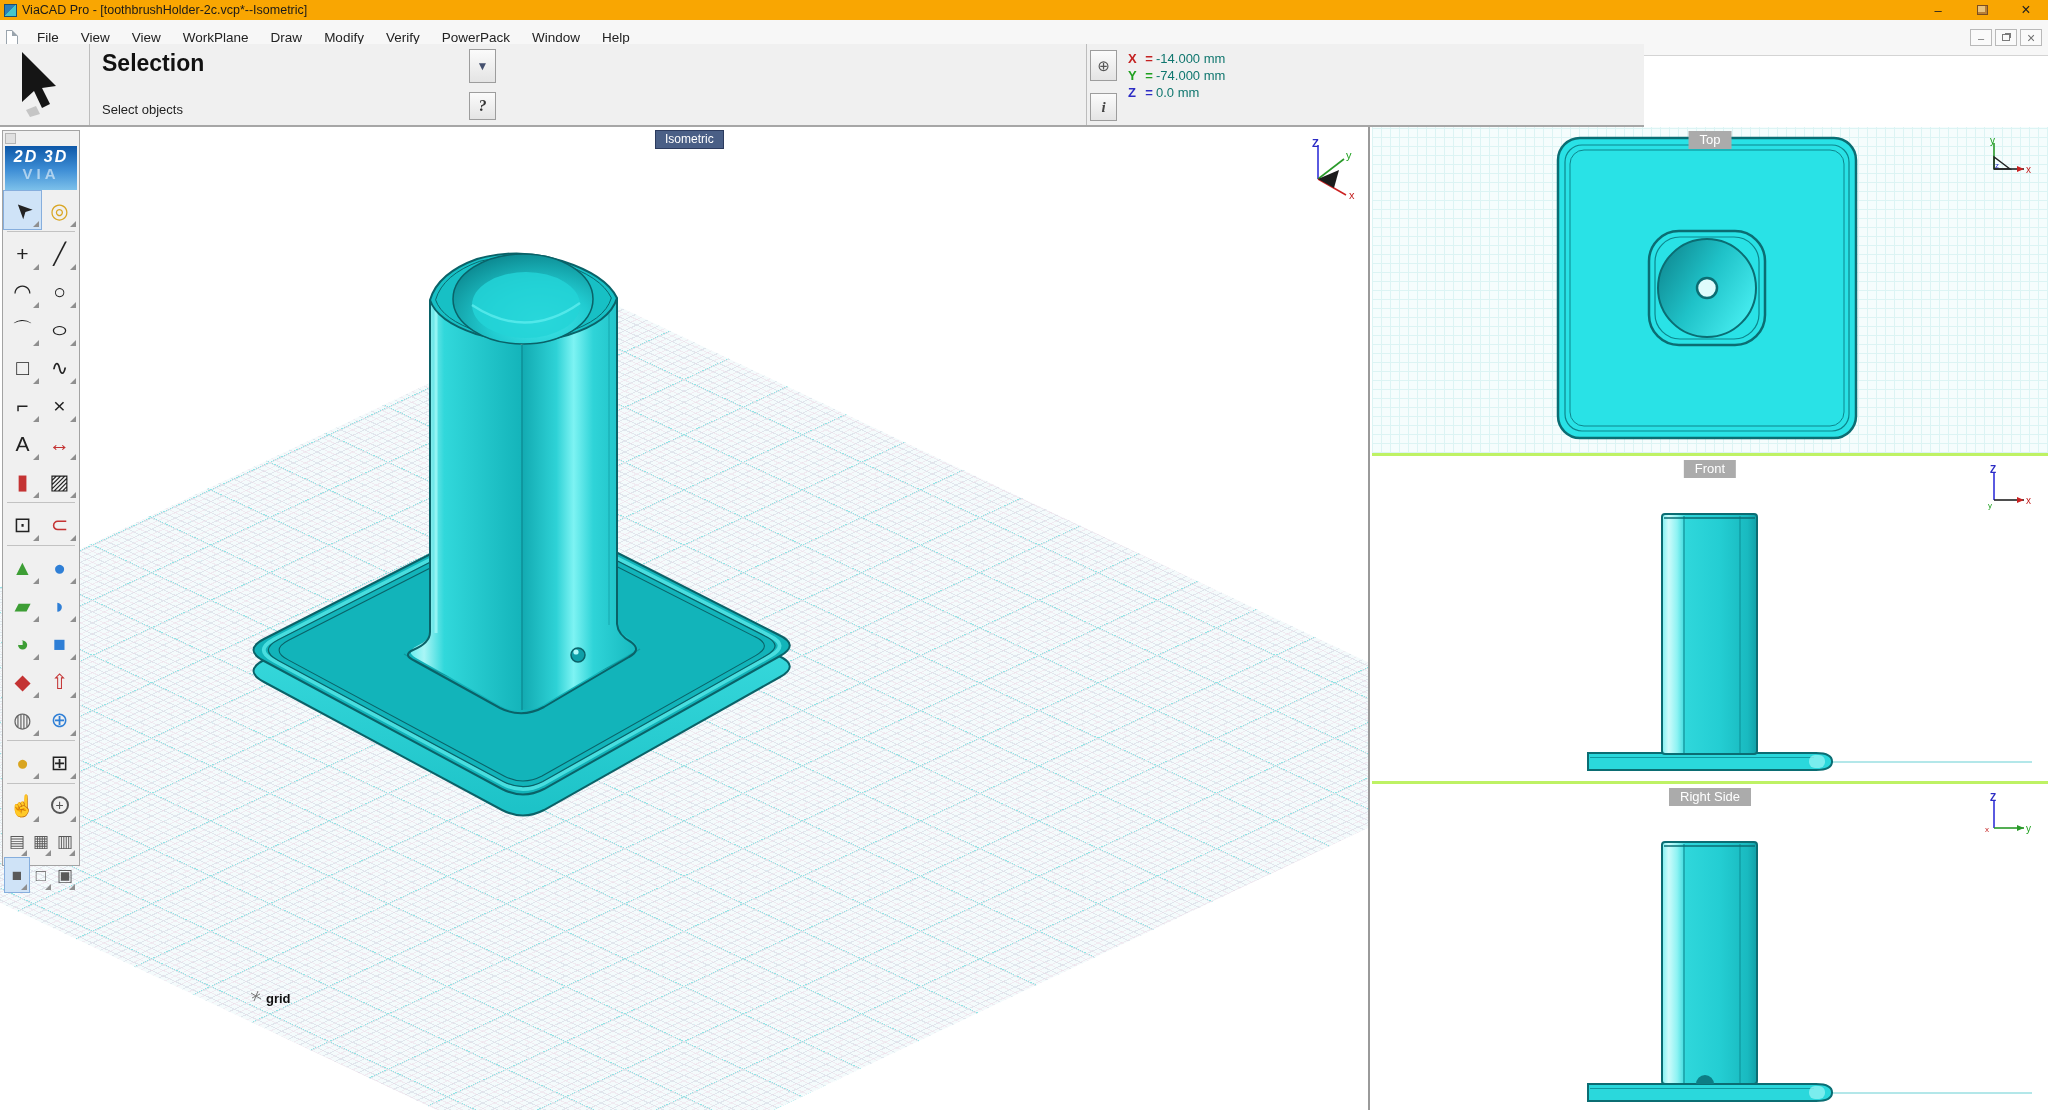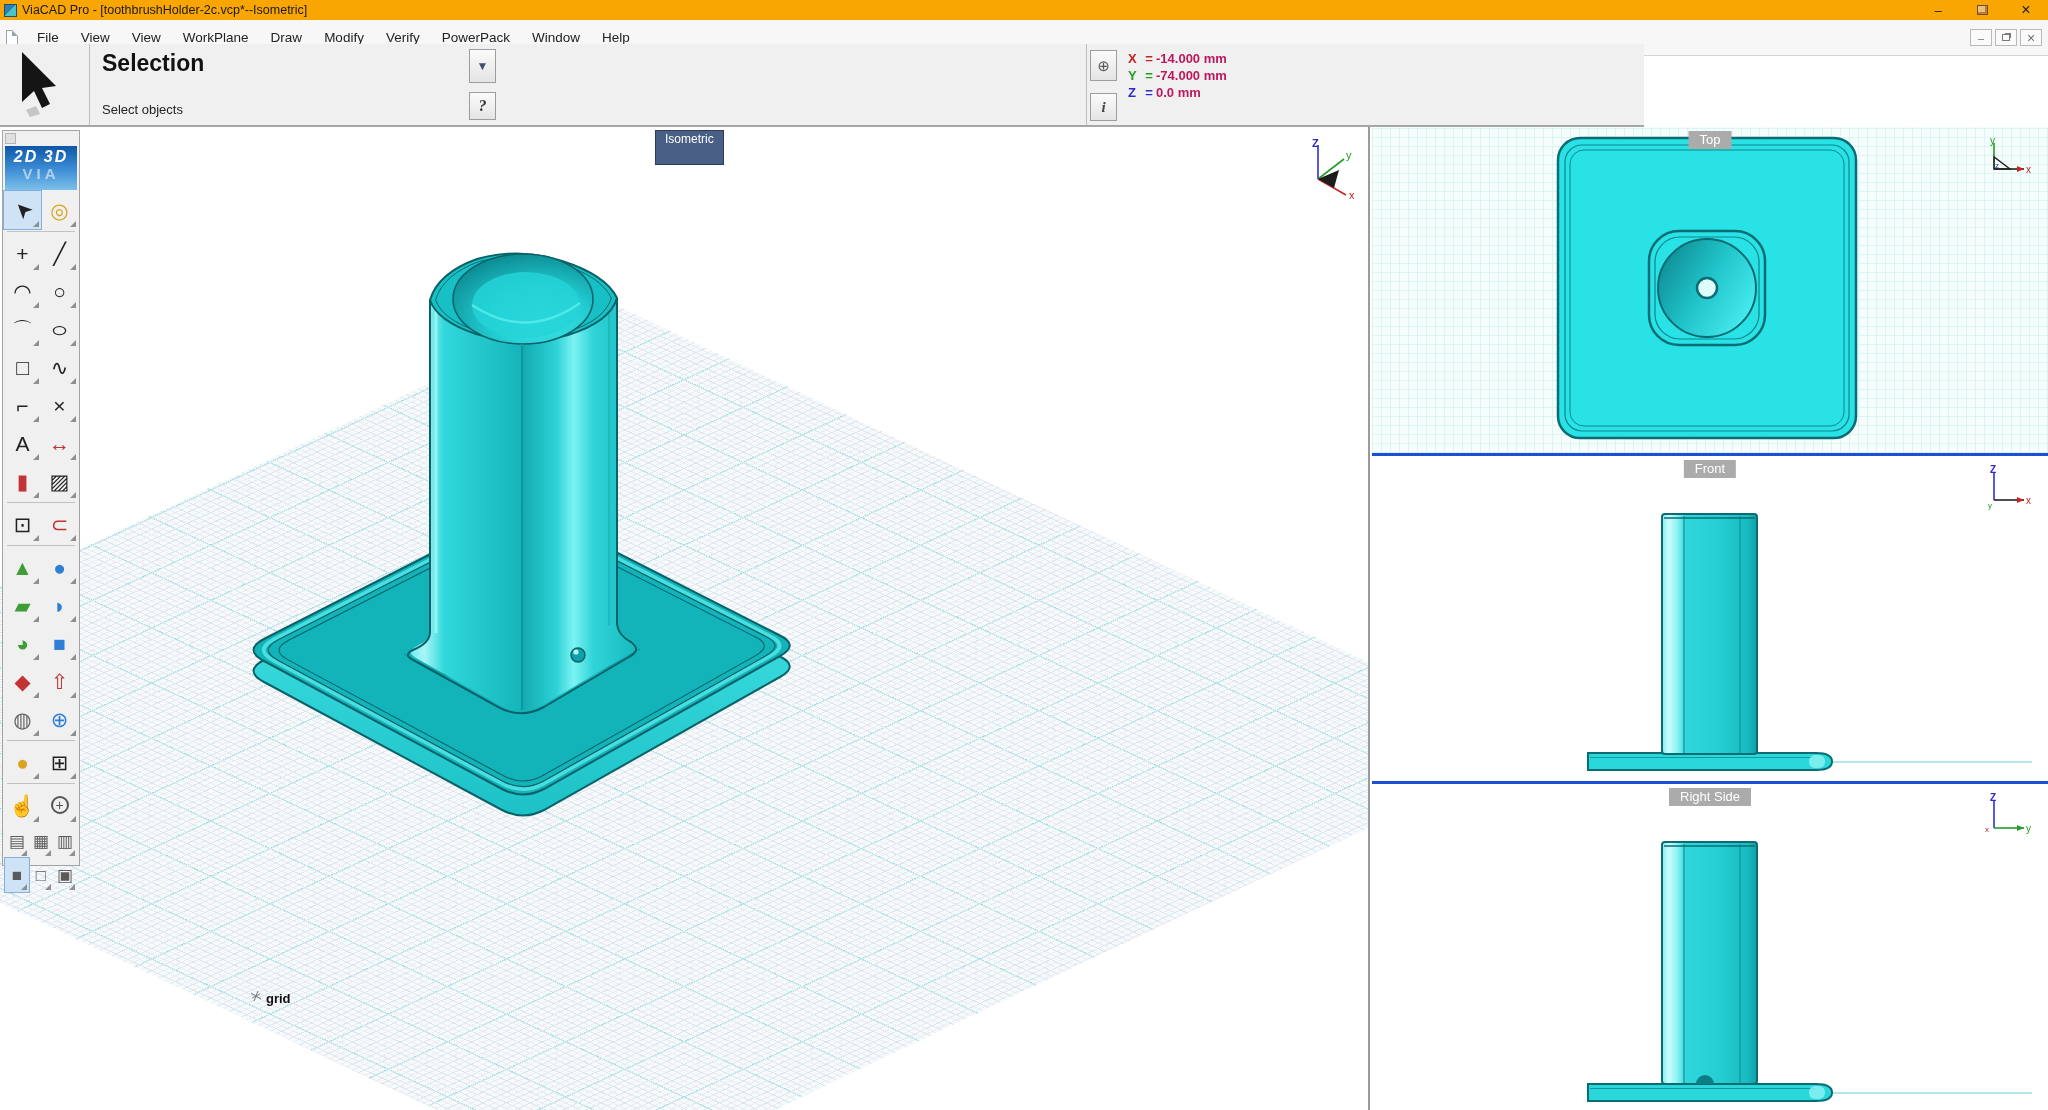--- a/index.html
+++ b/index.html
@@ -28,35 +28,35 @@
   .btn-drop{left:469px;top:5px;height:34px;color:#44506e;font-size:12px;}
   .btn-help{left:469px;top:48px;height:28px;font-family:"Liberation Serif",serif;font-weight:bold;font-style:italic;font-size:16px;color:#333;}
   .btn-target{left:1090px;top:6px;height:31px;font-size:15px;color:#555;}
   .btn-info{left:1090px;top:49px;height:28px;font-family:"Liberation Serif",serif;font-style:italic;font-weight:bold;font-size:15px;color:#444;}
   .vdiv{position:absolute;left:1086px;top:0;width:1px;height:81px;background:#bdbdbd;}
   .coords{position:absolute;left:1128px;top:6px;font-size:13px;}
   .coords .row{height:17px;line-height:17px;}
   .clabel{display:inline-block;width:14px;font-weight:bold;}
   .ceq{display:inline-block;width:14px;text-align:center;font-weight:bold;}
   .cx{color:#c42222;} .cy{color:#1fa01f;} .cz{color:#2c2cc4;}
-  .cval{color:#be185d;font-weight:bold;}
+  .cval{color:#0f766e;}
   
   .workarea{position:absolute;left:0;top:127px;width:2048px;height:983px;background:#fff;}
   .viewport{position:absolute;left:0;top:0;width:1370px;height:983px;background:#fff;border-right:2px solid #9a9a9a;overflow:hidden;}
   .grid-iso{position:absolute;inset:0;background-color:#f4fbfc;
     background-image:
       repeating-linear-gradient(25deg,rgba(235,215,228,.45) 0 1px,transparent 1px 5px),
       repeating-linear-gradient(-25deg,rgba(235,215,228,.45) 0 1px,transparent 1px 5px),
       repeating-linear-gradient(25deg,#d9f2f4 0 1px,transparent 1px 10px),
       repeating-linear-gradient(-25deg,#d9f2f4 0 1px,transparent 1px 10px),
       repeating-linear-gradient(25deg,#8fe6e6 0 1.5px,transparent 1.5px 50px),
       repeating-linear-gradient(-25deg,#8fe6e6 0 1.5px,transparent 1.5px 50px);
     clip-path:polygon(605px 173px,1542px 618px,605px 1063px,-332px 618px);}
   .modelsvg{position:absolute;inset:0;}
-  .isotab{position:absolute;left:655px;top:3px;background:#4a5f86;border:1px solid #2c3b5e;color:#fff;font-size:12px;padding:1px 9px 18px;}
+  .isotab{position:absolute;left:655px;top:3px;background:#4a5f86;border:1px solid #2c3b5e;color:#fff;font-size:12px;padding:1px 9px 2px;}
   .axis-main{position:absolute;left:1292px;top:8px;}
   .gridlabel{position:absolute;left:266px;top:852px;font-size:13px;font-weight:bold;color:#111;margin-top:12px;}
   .gridcursor{position:absolute;left:248px;top:860px;}
   
   .toolbar{position:absolute;left:2px;top:3px;width:78px;height:736px;background:#f0f0f0;border:1px solid #a3a3a3;}
   .grip{width:11px;height:11px;margin:2px;background:#e0e0e0;border:1px solid #b5b5b5;}
   .tabs{margin:1px 2px;height:44px;background:linear-gradient(180deg,#0d57a8,#3f8fd6 55%,#7cc0ea);color:#fff;text-align:center;}
   .tabs .row1{font-size:16px;font-weight:bold;font-style:italic;letter-spacing:2px;padding-top:2px;display:flex;justify-content:space-around;padding:2px 6px 0;}
   .tabs .brand{font-size:15px;font-weight:bold;letter-spacing:4px;opacity:.55;margin-top:-1px;}
   .tgrid{display:grid;grid-template-columns:repeat(2,37px);justify-content:center;}
@@ -64,21 +64,21 @@
   .tc{height:38px;position:relative;display:flex;align-items:center;justify-content:center;cursor:default;}
   .tgrid3 .tc{height:34px;}
   .tc::after{content:"";position:absolute;right:2px;bottom:2px;border-left:6px solid transparent;border-bottom:6px solid #8f8f8f;}
   .tc.sel{background:#cfe3f7;outline:1px solid #86aedd;}
   .gl{font-size:21px;color:#222;line-height:1;}
   .tgrid3 .gl{font-size:17px;color:#5a5a5a;} .gl.wide{transform:scaleX(1.45);} .gl.rot315{transform:rotate(225deg);}
   .gl.red{color:#c43333;} .gl.green{color:#3d9e35;} .gl.blue{color:#2f7fd6;} .gl.gold{color:#d9a520;} .gl.grey{color:#666;}
   .gl.lens{border:2px solid #555;border-radius:50%;width:18px;height:18px;font-size:14px;display:flex;align-items:center;justify-content:center;color:#555;}
   .tsep{height:1px;background:#c2c2c2;margin:2px 4px;}
   
-  .rightpanel{position:absolute;left:1372px;top:0;width:676px;height:983px;background:#1d4ed8;display:flex;flex-direction:column;gap:3px;}
+  .rightpanel{position:absolute;left:1372px;top:0;width:676px;height:983px;background:#bef264;display:flex;flex-direction:column;gap:3px;}
   .pane{position:relative;flex:1;background:#fff;overflow:hidden;}
   .pane-grid{position:absolute;inset:0;background-color:#f5fdfd;
     background-image:
       repeating-linear-gradient(0deg,#dcf4f4 0 1px,transparent 1px 9px),
       repeating-linear-gradient(90deg,#dcf4f4 0 1px,transparent 1px 9px),
       repeating-linear-gradient(0deg,#a9e8e8 0 1px,transparent 1px 45px),
       repeating-linear-gradient(90deg,#a9e8e8 0 1px,transparent 1px 45px);}
   .panelabel{position:absolute;top:4px;left:50%;transform:translateX(-50%);background:#ababab;color:#fff;font-size:13px;padding:1px 11px 2px;z-index:5;}
   .panesvg{position:absolute;inset:0;z-index:2;}
   .paneaxis{position:absolute;right:14px;top:8px;z-index:4;}

